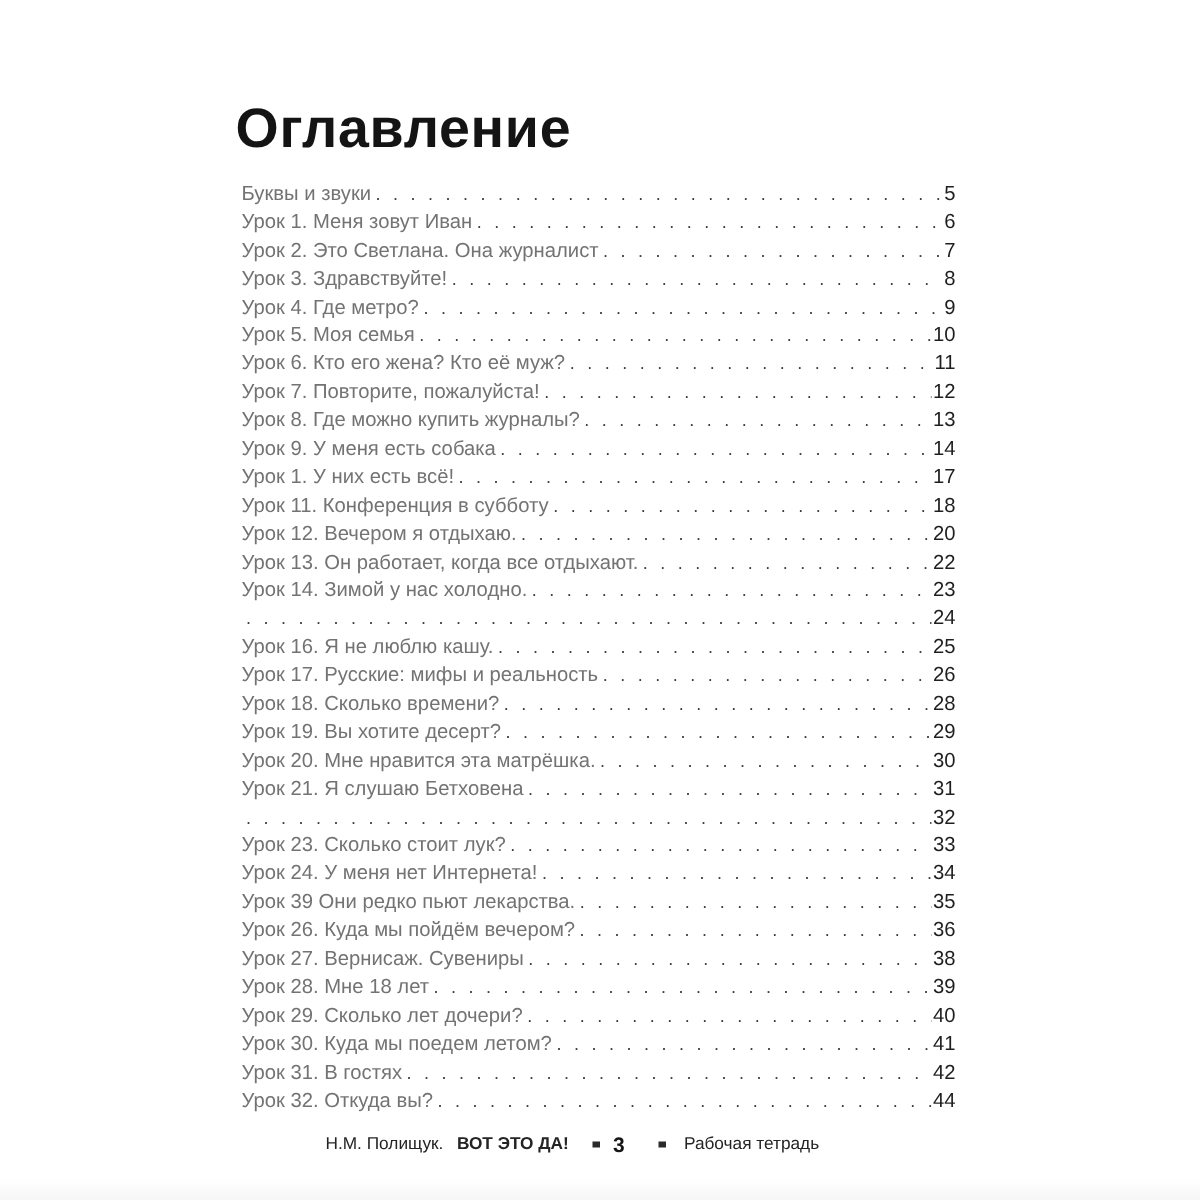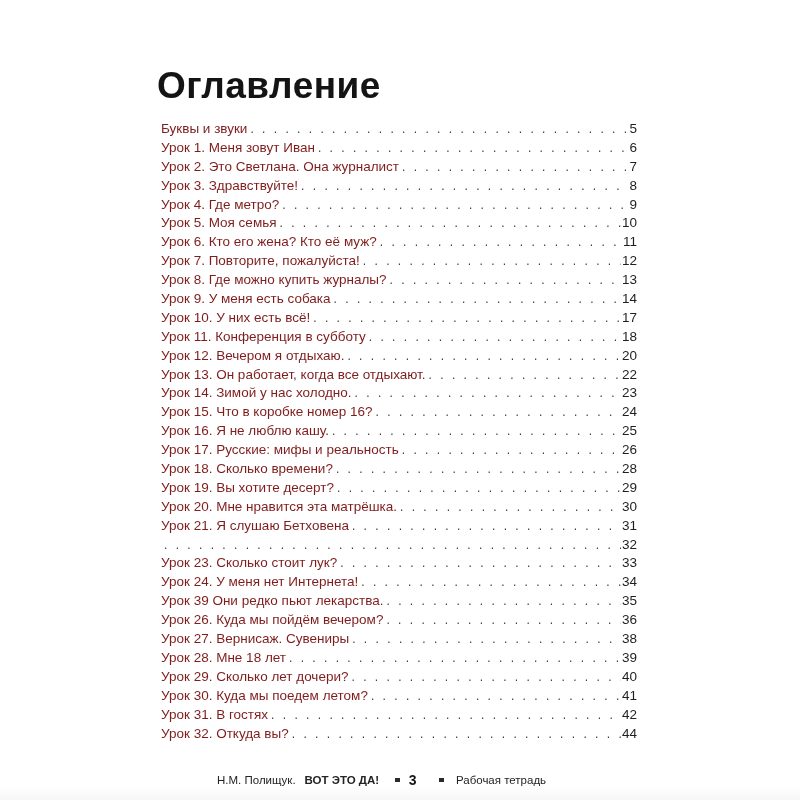--- a/index.html
+++ b/index.html
@@ -34,37 +34,37 @@
     left: 161px; top: 120px;
     width: 476px;
   }
   .toc-row {
     display: flex;
     align-items: baseline;
     height: 18.9px;
     font-size: 13.5px;
     line-height: 18.9px;
   }
-  .toc-label { white-space: nowrap; color: #7f1d1d; }
+  .toc-label { white-space: nowrap; color: #737373; }
   .toc-leader {
     flex: 1 1 auto;
     overflow: hidden;
     white-space: nowrap;
     margin: 0 1px 0 3px;
     color: #3a3a3a;
     font-size: 12px;
   }
   .toc-leader::before {
     content: ". . . . . . . . . . . . . . . . . . . . . . . . . . . . . . . . . . . . . . . . . . . . . . . . . . . . . . . . . . . . . . . . . . . . . . . . . . . . . . . . . . . . . . . .";
     letter-spacing: 2.5px;
   }
   .toc-page { white-space: nowrap; color: #1f1f1f; }
   .footer {
     position: absolute;
-    left: 217px; top: 772px;
+    left: 217px; top: 755px;
     display: flex;
     align-items: center;
     font-size: 11.5px;
     color: #242424;
     height: 16px;
   }
   .footer .author { margin-right: 9px; }
   .footer .book-title { margin-right: 16px; font-weight: bold; }
   .footer .sep-square {
     width: 4.5px; height: 4.5px;
@@ -132,21 +132,21 @@
         <span class="toc-label">Урок 8. Где можно купить журналы?</span>
         <span class="toc-leader"></span>
         <span class="toc-page">13</span>
       </div>
       <div class="toc-row">
         <span class="toc-label">Урок 9. У меня есть собака</span>
         <span class="toc-leader"></span>
         <span class="toc-page">14</span>
       </div>
       <div class="toc-row">
-        <span class="toc-label">Урок 10. У них есть всё!</span>
+        <span class="toc-label">Урок 1. У них есть всё!</span>
         <span class="toc-leader"></span>
         <span class="toc-page">17</span>
       </div>
       <div class="toc-row">
         <span class="toc-label">Урок 11. Конференция в субботу</span>
         <span class="toc-leader"></span>
         <span class="toc-page">18</span>
       </div>
       <div class="toc-row">
         <span class="toc-label">Урок 12. Вечером я отдыхаю.</span>
@@ -157,21 +157,20 @@
         <span class="toc-label">Урок 13. Он работает, когда все отдыхают.</span>
         <span class="toc-leader"></span>
         <span class="toc-page">22</span>
       </div>
       <div class="toc-row">
         <span class="toc-label">Урок 14. Зимой у нас холодно.</span>
         <span class="toc-leader"></span>
         <span class="toc-page">23</span>
       </div>
       <div class="toc-row">
-        <span class="toc-label">Урок 15. Что в коробке номер 16?</span>
         <span class="toc-leader"></span>
         <span class="toc-page">24</span>
       </div>
       <div class="toc-row">
         <span class="toc-label">Урок 16. Я не люблю кашу.</span>
         <span class="toc-leader"></span>
         <span class="toc-page">25</span>
       </div>
       <div class="toc-row">
         <span class="toc-label">Урок 17. Русские: мифы и реальность</span>

